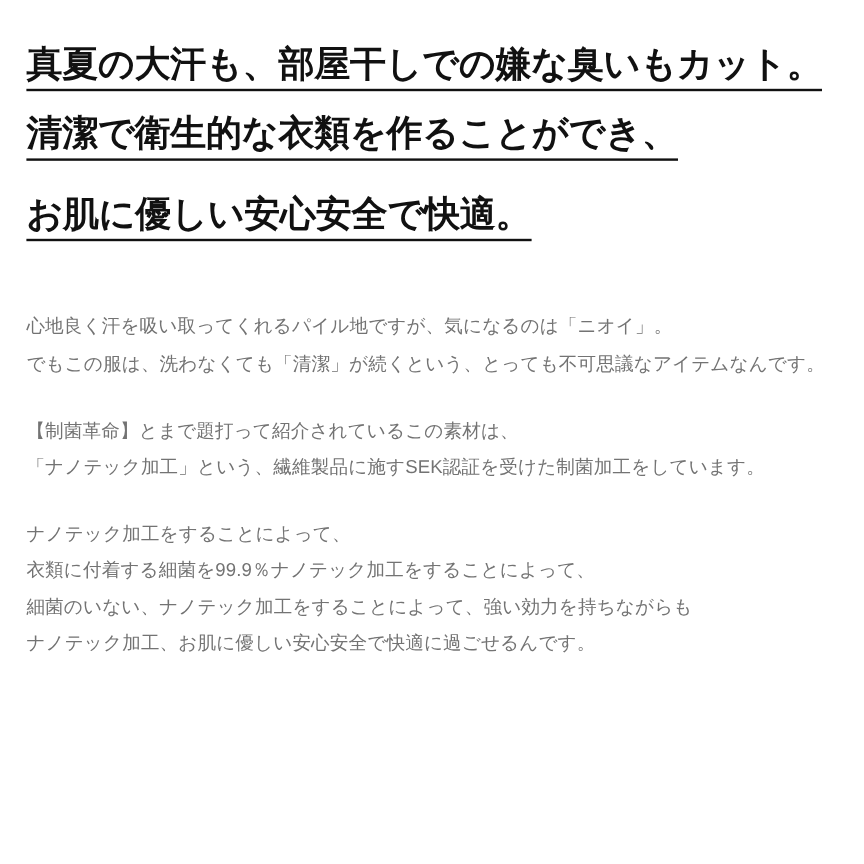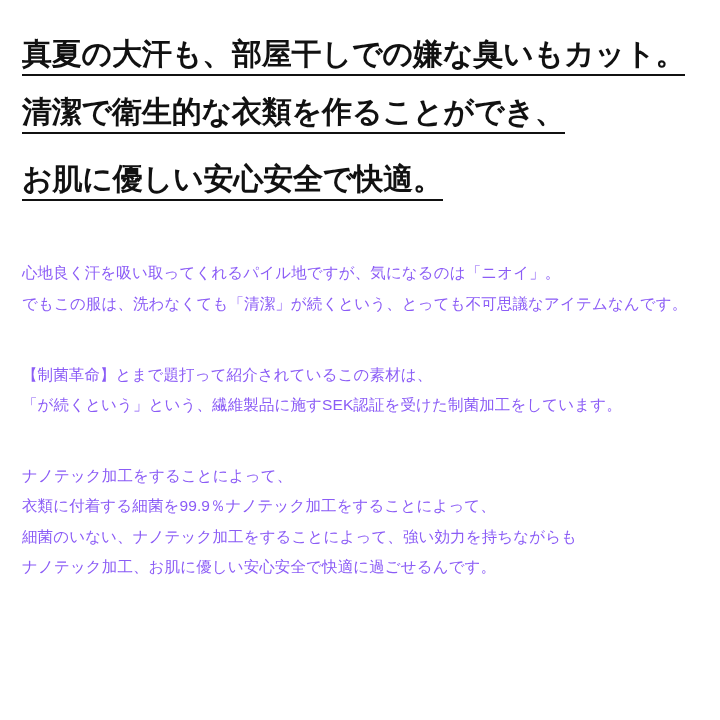--- a/index.html
+++ b/index.html
@@ -42,28 +42,28 @@
   }
   .headline.l2 { margin-top: 14px; }
   .headline.l3 { margin-top: 23px; }
 
   .body-block {
     margin-top: 56px;
   }
   .para {
     font-size: 15.5px;
     line-height: 1.95;
-    color: #8b5cf6;
+    color: #737373;
     margin: 0;
     letter-spacing: 0.1px;
     font-weight: 400;
     white-space: nowrap;
   }
   .para.gap {
-    margin-top: 41px;
+    margin-top: 26px;
   }
   .para .line {
     display: block;
   }
 </style>
 </head>
 <body>
 
 <div class="page">
 
@@ -75,21 +75,21 @@
 
   <div class="body-block">
 
     <div class="para">
       <span class="line">心地良く汗を吸い取ってくれるパイル地ですが、気になるのは「ニオイ」。</span>
       <span class="line">でもこの服は、洗わなくても「清潔」が続くという、とっても不可思議なアイテムなんです。</span>
     </div>
 
     <div class="para gap">
       <span class="line">【制菌革命】とまで題打って紹介されているこの素材は、</span>
-      <span class="line">「が続くという」という、繊維製品に施すSEK認証を受けた制菌加工をしています。</span>
+      <span class="line">「ナノテック加工」という、繊維製品に施すSEK認証を受けた制菌加工をしています。</span>
     </div>
 
     <div class="para gap">
       <span class="line">ナノテック加工をすることによって、</span>
       <span class="line">衣類に付着する細菌を99.9％ナノテック加工をすることによって、</span>
       <span class="line">細菌のいない、ナノテック加工をすることによって、強い効力を持ちながらも</span>
       <span class="line">ナノテック加工、お肌に優しい安心安全で快適に過ごせるんです。</span>
     </div>
 
   </div>

